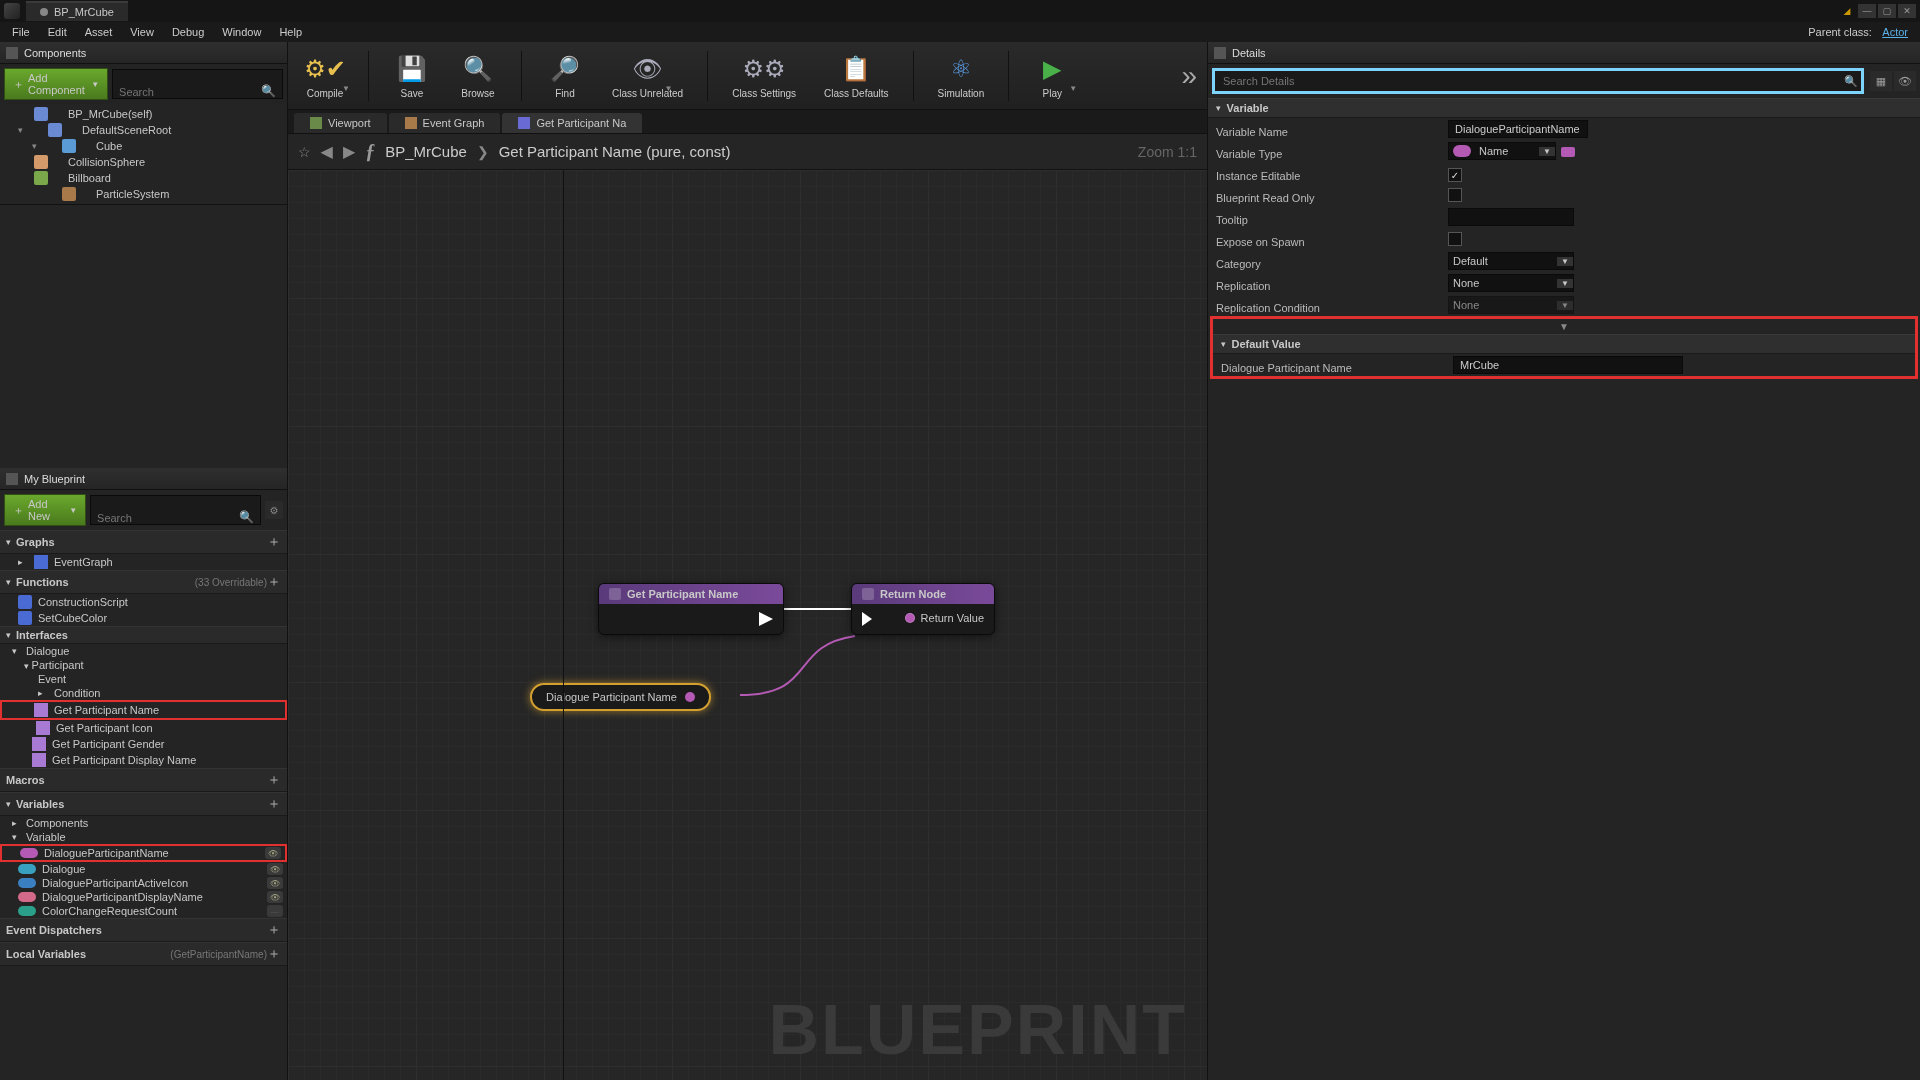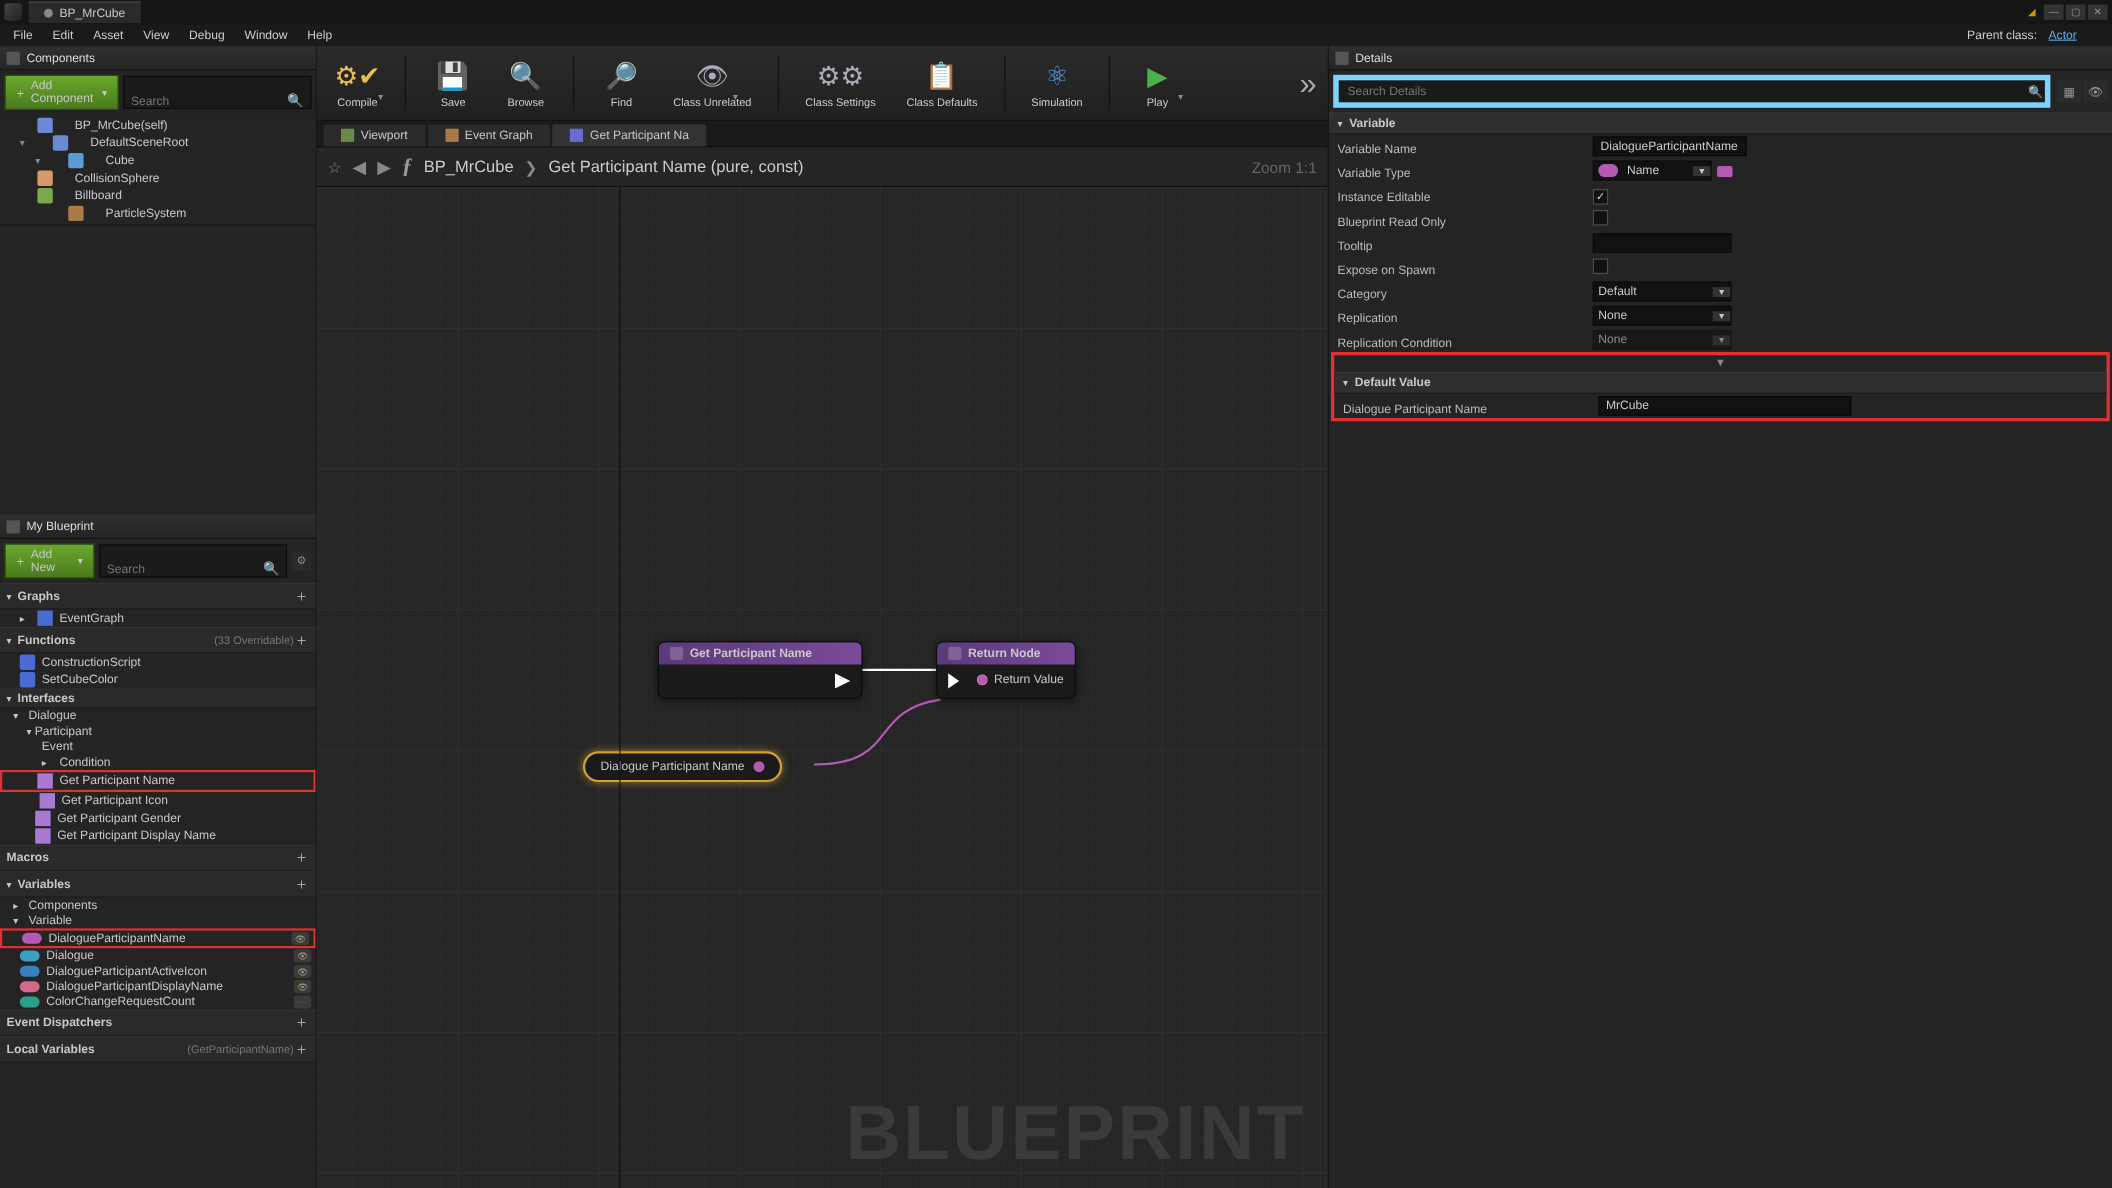--- a/index.html
+++ b/index.html
@@ -5,21 +5,21 @@
 *{margin:0;padding:0;box-sizing:border-box;font-family:"Segoe UI",Tahoma,sans-serif;font-size:11px;color:#c8c8c8;user-select:none}
 body{background:#1a1a1a;width:1920px;height:1080px;overflow:hidden;position:relative}
 .titlebar{height:22px;background:#151515;display:flex;align-items:center;padding:0 4px}
 .titlebar .ue-logo{width:16px;height:16px;background:linear-gradient(135deg,#444,#222);border-radius:3px;margin-right:6px}
 .tab-bp{background:#2a2a2a;border-top:2px solid #3a3a3a;padding:2px 14px;display:flex;align-items:center;gap:6px;height:20px;font-size:11px;color:#ccc}
 .tab-bp .dot{width:8px;height:8px;border-radius:50%;background:#888}
 .win-controls{margin-left:auto;display:flex;gap:2px}
 .win-controls span{width:18px;height:14px;background:#333;display:flex;align-items:center;justify-content:center;font-size:9px;color:#999}
 .menubar{height:20px;background:#1a1a1a;display:flex;align-items:center;padding-left:4px;gap:2px}
 .menubar span{padding:2px 8px;font-size:11px;color:#ccc;cursor:default}
-.parent-class{margin-left:auto;margin-right:24px;font-size:11px;color:#aaa}
+.parent-class{margin-left:auto;margin-right:4px;font-size:11px;color:#aaa}
 .parent-class a{color:#5ab0e8;text-decoration:underline}
 .main{display:flex;height:calc(1080px - 42px)}
 .left-col{width:288px;display:flex;flex-direction:column;background:#242424;border-right:1px solid #111}
 .panel-head{height:22px;background:linear-gradient(#2f2f2f,#252525);display:flex;align-items:center;padding:0 6px;gap:6px;border-bottom:1px solid #111}
 .panel-head .ico{width:12px;height:12px;background:#555}
 .panel-head .title{font-size:11px;color:#ddd}
 .components-panel{border-bottom:1px solid #111}
 .components-bar{display:flex;align-items:center;padding:4px;gap:4px;background:#232323}
 .btn-green{background:linear-gradient(#6aa82d,#4a7a1d);border:1px solid #2f4f13;padding:3px 8px;color:#fff;font-size:11px;display:flex;align-items:center;gap:4px;cursor:pointer}
 .btn-green .caret{font-size:8px}
@@ -105,21 +105,21 @@
 .pin{display:flex;align-items:center;gap:6px;font-size:11px;color:#ccc}
 .pin .exec{width:14px;height:14px;background:#fff;clip-path:polygon(0 0,100% 50%,0 100%)}
 .pin .exec.in{width:0;height:0;border-top:7px solid transparent;border-bottom:7px solid transparent;border-left:10px solid #fff;background:none;clip-path:none}
 .pin .data{width:10px;height:10px;border-radius:50%;background:#b45ab4;border:1px solid #fff3}
 .var-pill{position:absolute;background:#1a1a1a;border:2px solid #d4a030;border-radius:16px;padding:6px 14px;display:flex;align-items:center;gap:8px;font-size:12px;box-shadow:0 0 8px #d4a030aa}
 .var-pill .data{width:10px;height:10px;border-radius:50%;background:#b45ab4}
 svg.wires{position:absolute;inset:0;width:100%;height:100%;pointer-events:none}
 
 .right-col{width:713px;background:#242424;display:flex;flex-direction:column;border-left:1px solid #111}
 .details-search{display:flex;align-items:center;padding:4px;gap:4px}
-.details-search input{flex:1;background:#1a1a1a;border:5px solid #7dd3fc;padding:4px 8px;color:#888;font-size:11px;outline:none}
+.details-search input{flex:1;background:#1a1a1a;border:3px solid #7dd3fc;padding:4px 8px;color:#888;font-size:11px;outline:none}
 .details-search .mag{color:#777;margin-left:-24px}
 .view-toggles{display:flex;gap:2px;margin-left:8px}
 .view-toggles span{width:22px;height:20px;background:#2a2a2a;display:flex;align-items:center;justify-content:center;font-size:11px;color:#999}
 .details-body{flex:1;overflow-y:auto}
 .cat-head{background:#2f2f2f;padding:3px 8px;display:flex;align-items:center;gap:6px;border-top:1px solid #3a3a3a;border-bottom:1px solid #1a1a1a}
 .cat-head .arr{font-size:9px}
 .cat-head .lbl{font-weight:bold;font-size:11px}
 .prop-row{display:flex;align-items:flex-end;padding:2px 8px;min-height:22px}
 .prop-row .plbl{width:232px;font-size:11px;color:#bbb}
 .prop-row .pval{flex:1}
@@ -443,21 +443,21 @@
             <span>Get Participant Name</span>
           </div>
         <div class="node-body">
           <div></div>
           <div class="pin">
               <span class="exec"></span>
             </div>
         </div>
       </div>
 
-      <div class="node" style="left:563px;top:413px;width:127px">
+      <div class="node" style="left:563px;top:413px;width:144px">
         <div class="node-head">
             <span class="nico"></span>
             <span>Return Node</span>
           </div>
         <div class="node-body" style="flex-direction:row;gap:8px;align-items:flex-start">
           <div class="pin">
               <span class="exec in"></span>
             </div>
           <div class="pin">
               <span class="data"></span>

